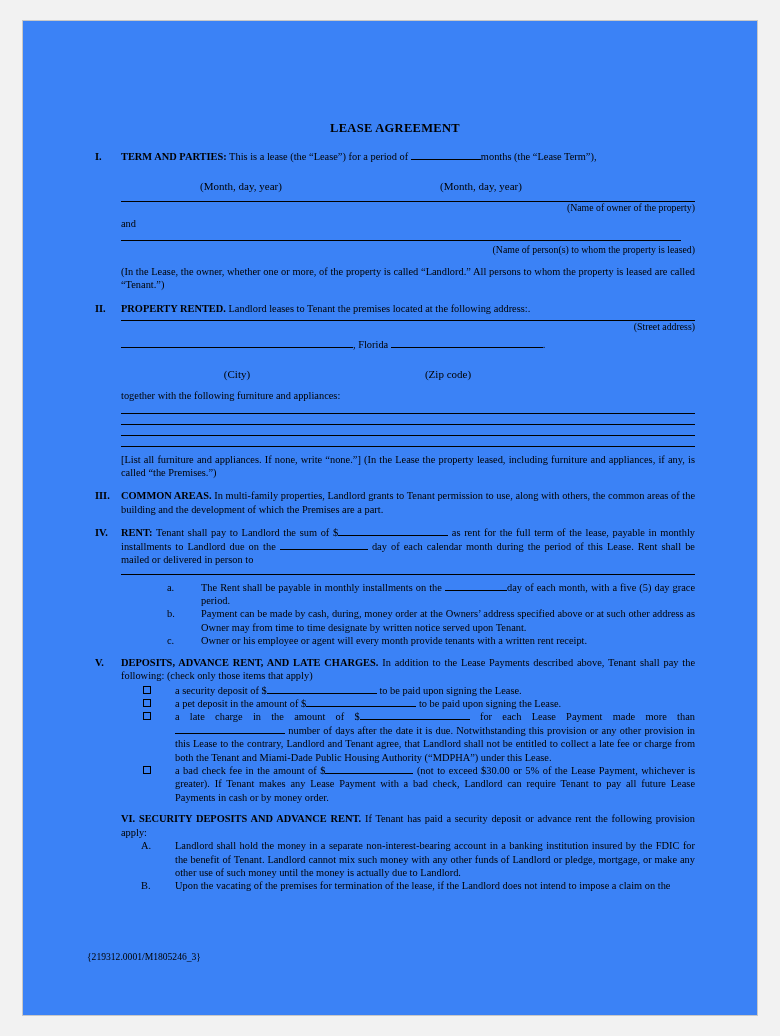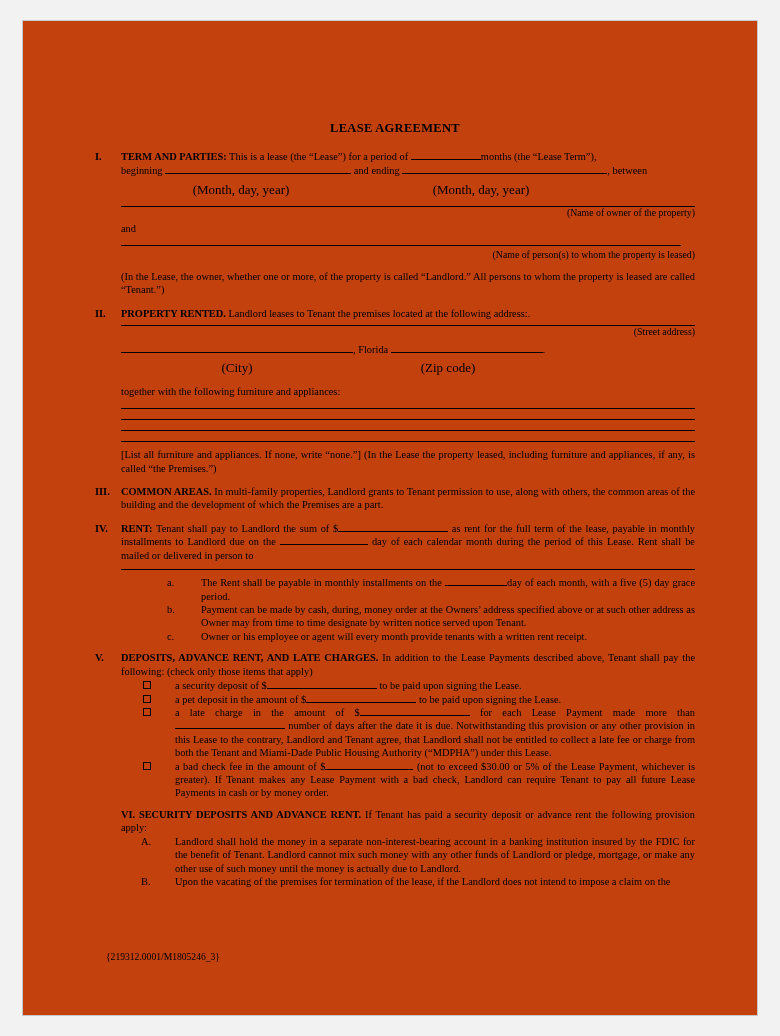--- a/index.html
+++ b/index.html
@@ -20,21 +20,21 @@
     height: 1036px;
     background: #f2f2f2;
     box-sizing: border-box;
   }
   .sheet {
     position: absolute;
     left: 22px;
     top: 20px;
     width: 736px;
     height: 996px;
-    background: #c2410c;
+    background: #3b82f6;
     border: 1px solid #c8c8c8;
     box-sizing: border-box;
   }
   .content {
     position: absolute;
     left: 72px;
     top: 100px;
     width: 600px;
   }
   .doc-title {
@@ -80,22 +80,22 @@
   .b-185 { width: 186px; }
   .b-205 { width: 205px; }
   .b-230 { width: 232px; }
   .fullrule {
     border-bottom: 1px solid #000;
     height: 1px;
     margin: 1px 0 0 0;
   }
   .caption-row {
     display: flex;
-    font-size: 13px;
-    margin-top: 4px;
+    font-size: 11px;
+    margin-top: 16px;
   }
   .caption-row .cap {
     text-align: center;
   }
   .tiny-center {
     text-align: right;
     font-size: 9.8px;
   }
   .gap-6 { height: 6px; }
   .gap-8 { height: 8px; }
@@ -125,21 +125,21 @@
     position: absolute;
     left: 0;
     top: 2px;
     width: 8px;
     height: 8px;
     border: 1px solid #000;
     box-sizing: border-box;
   }
   .footer {
     position: absolute;
-    left: 83px;
+    left: 64px;
     top: 930px;
     font-size: 9.6px;
   }
   .lines-block .fullrule {
     margin-top: 9px;
   }
 </style>
 </head>
 <body>
 
@@ -149,26 +149,20 @@
     <div class="content">
 
       <div class="doc-title">LEASE AGREEMENT</div>
 
       <div class="sec">
         <span class="num">I.</span>
         <div class="body">
           <span class="sec-head">TERM AND PARTIES:</span>
           <span>This is a lease (the “Lease”) for a period of</span>
           <span class="blank b-70"></span><span>months (the “Lease Term”),</span>
-          <div style="margin-top:1px;">
-            <span>beginning</span>
-            <span class="blank b-185"></span>
-            <span>and ending</span>
-            <span class="blank b-205"></span><span>, between</span>
-          </div>
           <div class="caption-row">
             <div class="cap" style="width:240px;">(Month, day, year)</div>
             <div class="cap" style="width:240px;">(Month, day, year)</div>
           </div>
           <div class="fullrule" style="margin-top:6px;"></div>
           <div class="tiny-center">(Name of owner of the property)</div>
           <div style="margin-top:3px;">
             <span>and</span>
             <span class="blank" style="width:560px;"></span>
           </div>

